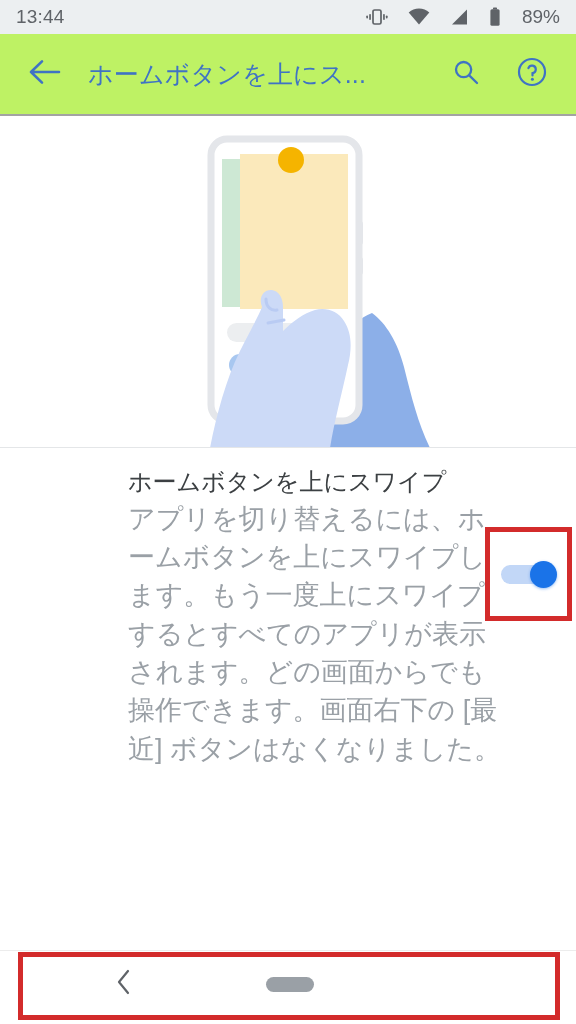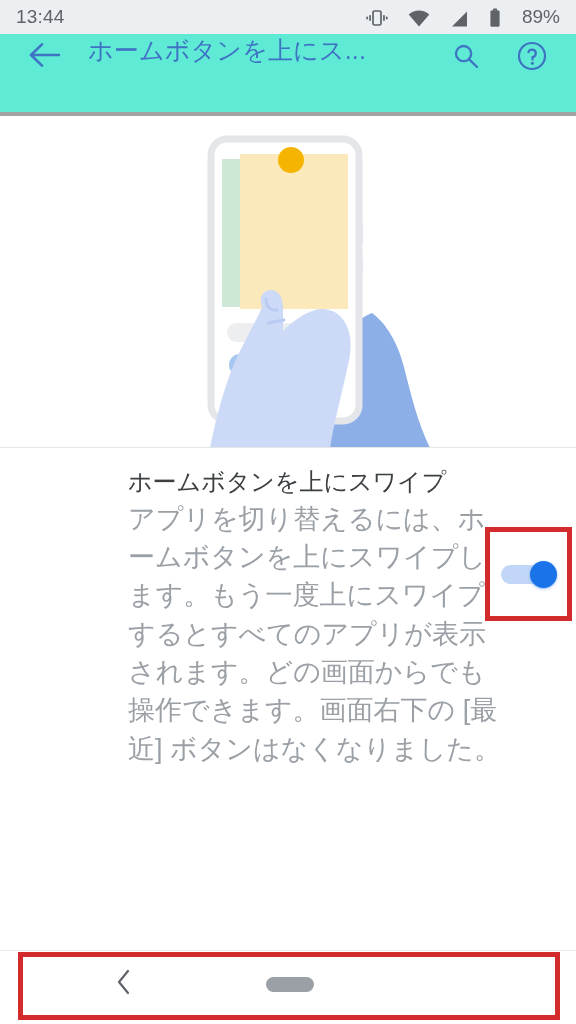--- a/index.html
+++ b/index.html
@@ -12,31 +12,31 @@
   #screen { position:relative; width:576px; height:1022px; background:#fff; }
 
   
   .statusbar {
     position:absolute; top:0; left:0; width:576px; height:34px;
     background:#eceff1;
     display:flex; align-items:center; justify-content:space-between;
     padding:0 16px;
   }
   .status-time { font-size:19px; color:#5f6368; letter-spacing:.2px; }
-  .status-icons { display:flex; align-items:flex-end; gap:20px; }
+  .status-icons { display:flex; align-items:center; gap:20px; }
   .status-icons svg { display:block; }
   .battery-text { font-size:19px; color:#5f6368; margin-left:1px; }
 
   
   .appbar {
     position:absolute; top:34px; left:0; width:576px; height:82px;
-    background:#5eead4;
-    display:flex; 
+    background:#bef264;
+    display:flex; align-items:center;
     padding:0 20px 0 22px;
-    border-bottom:4px solid #a3a3a3;
+    border-bottom:2px solid #a3a3a3;
   }
   .appbar-back { width:46px; height:46px; display:flex; align-items:center; justify-content:center; }
   .appbar-title {
     flex:1; margin-left:20px;
     font-size:25px; color:#3f73c4; letter-spacing:.2px;
     white-space:nowrap; overflow:hidden;
   }
   .appbar-icon { width:48px; height:48px; display:flex; align-items:center; justify-content:center; }
   .appbar-icon.search { margin-right:18px; }
 

